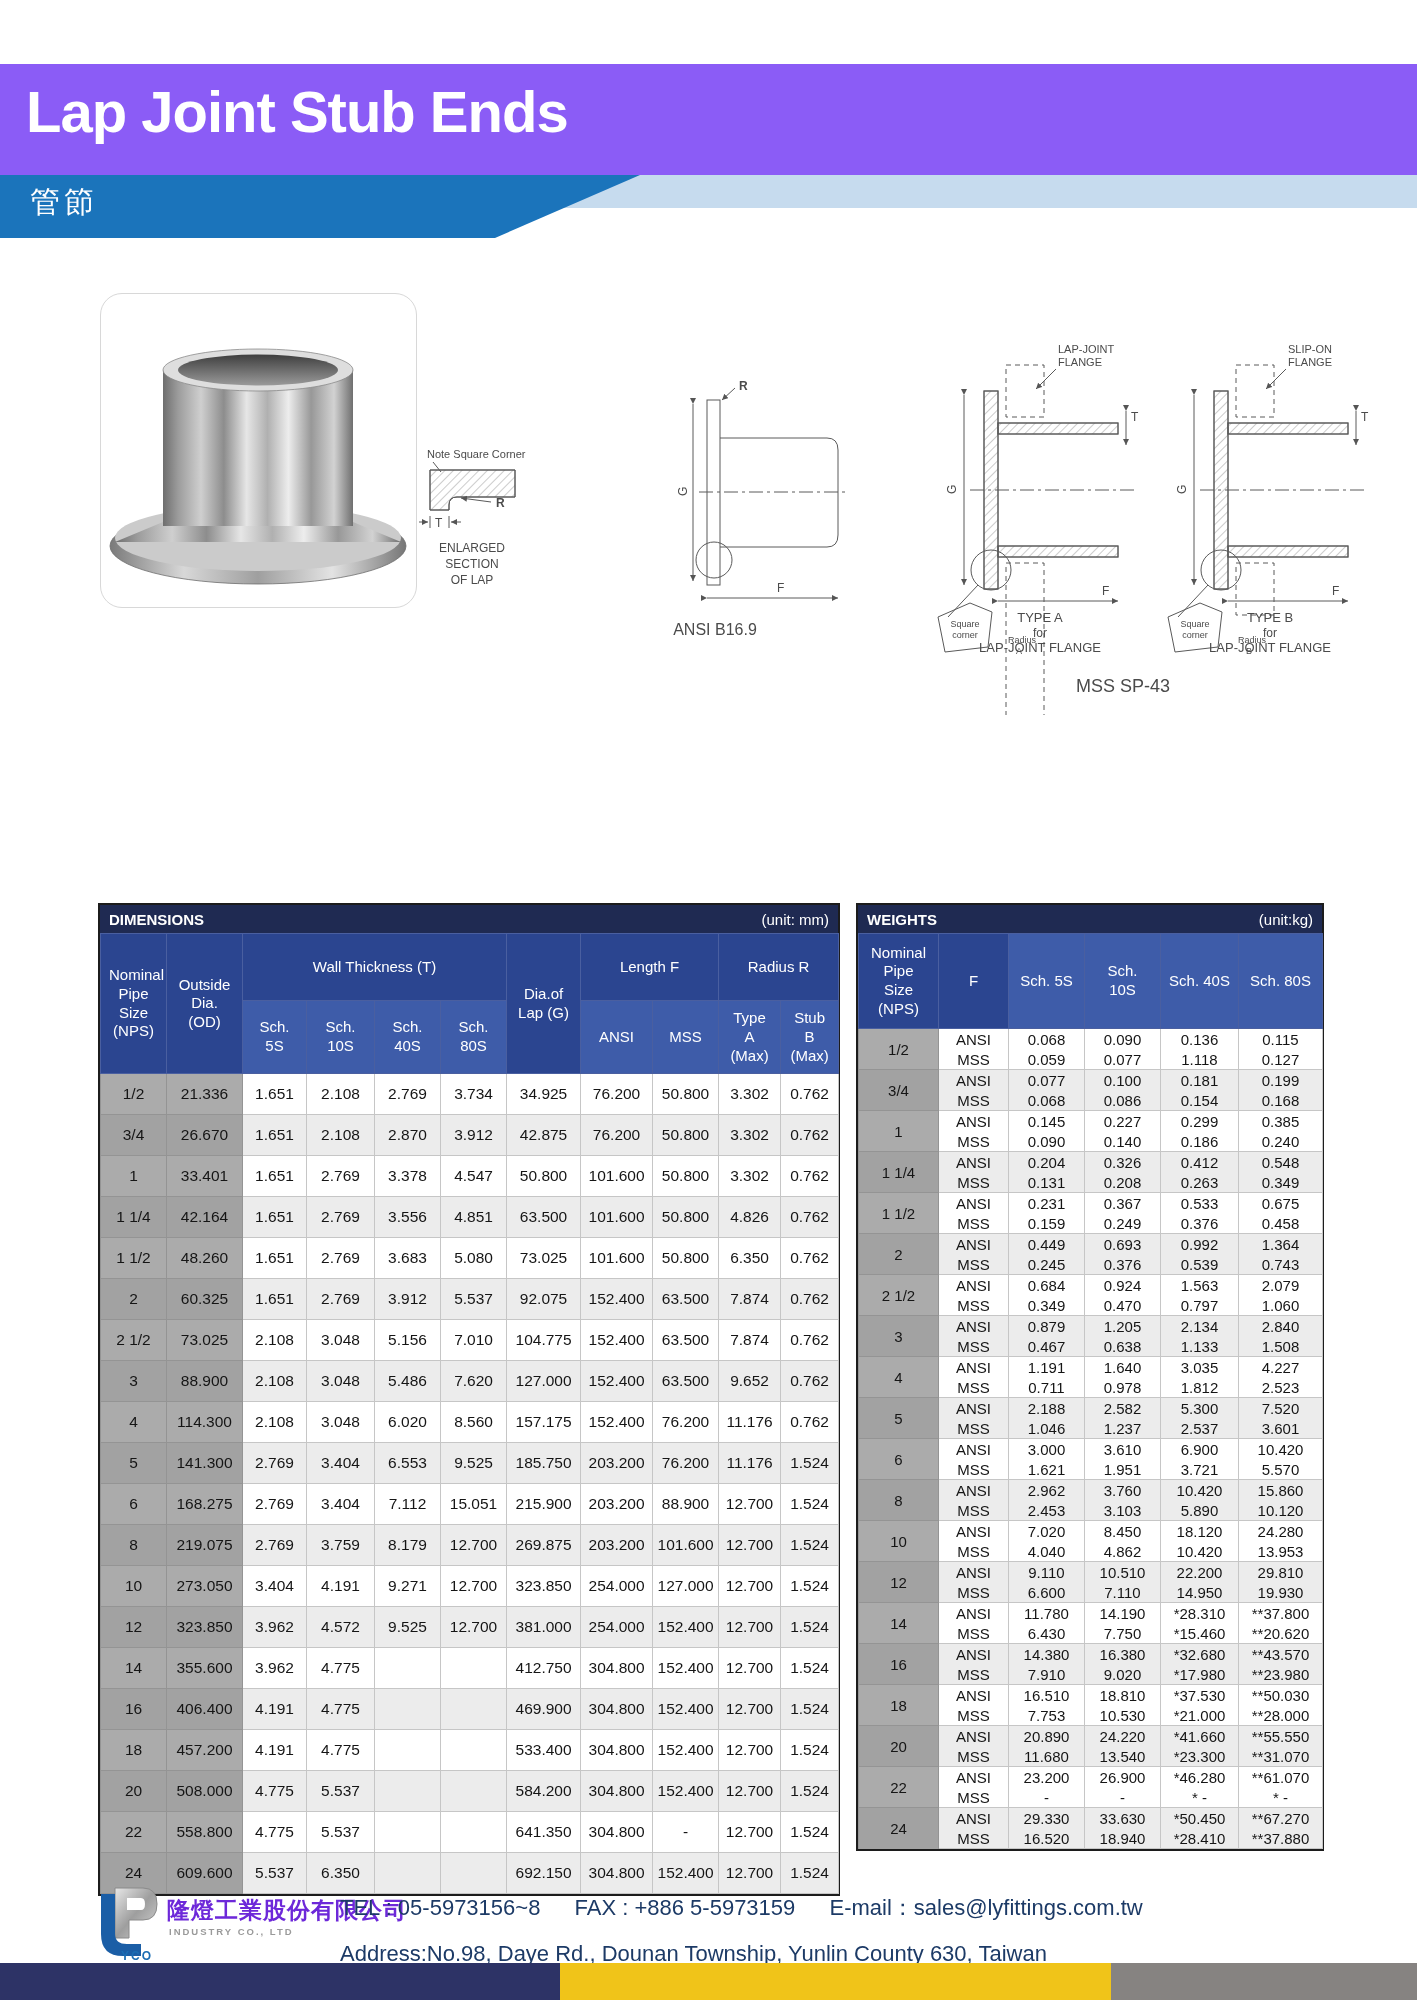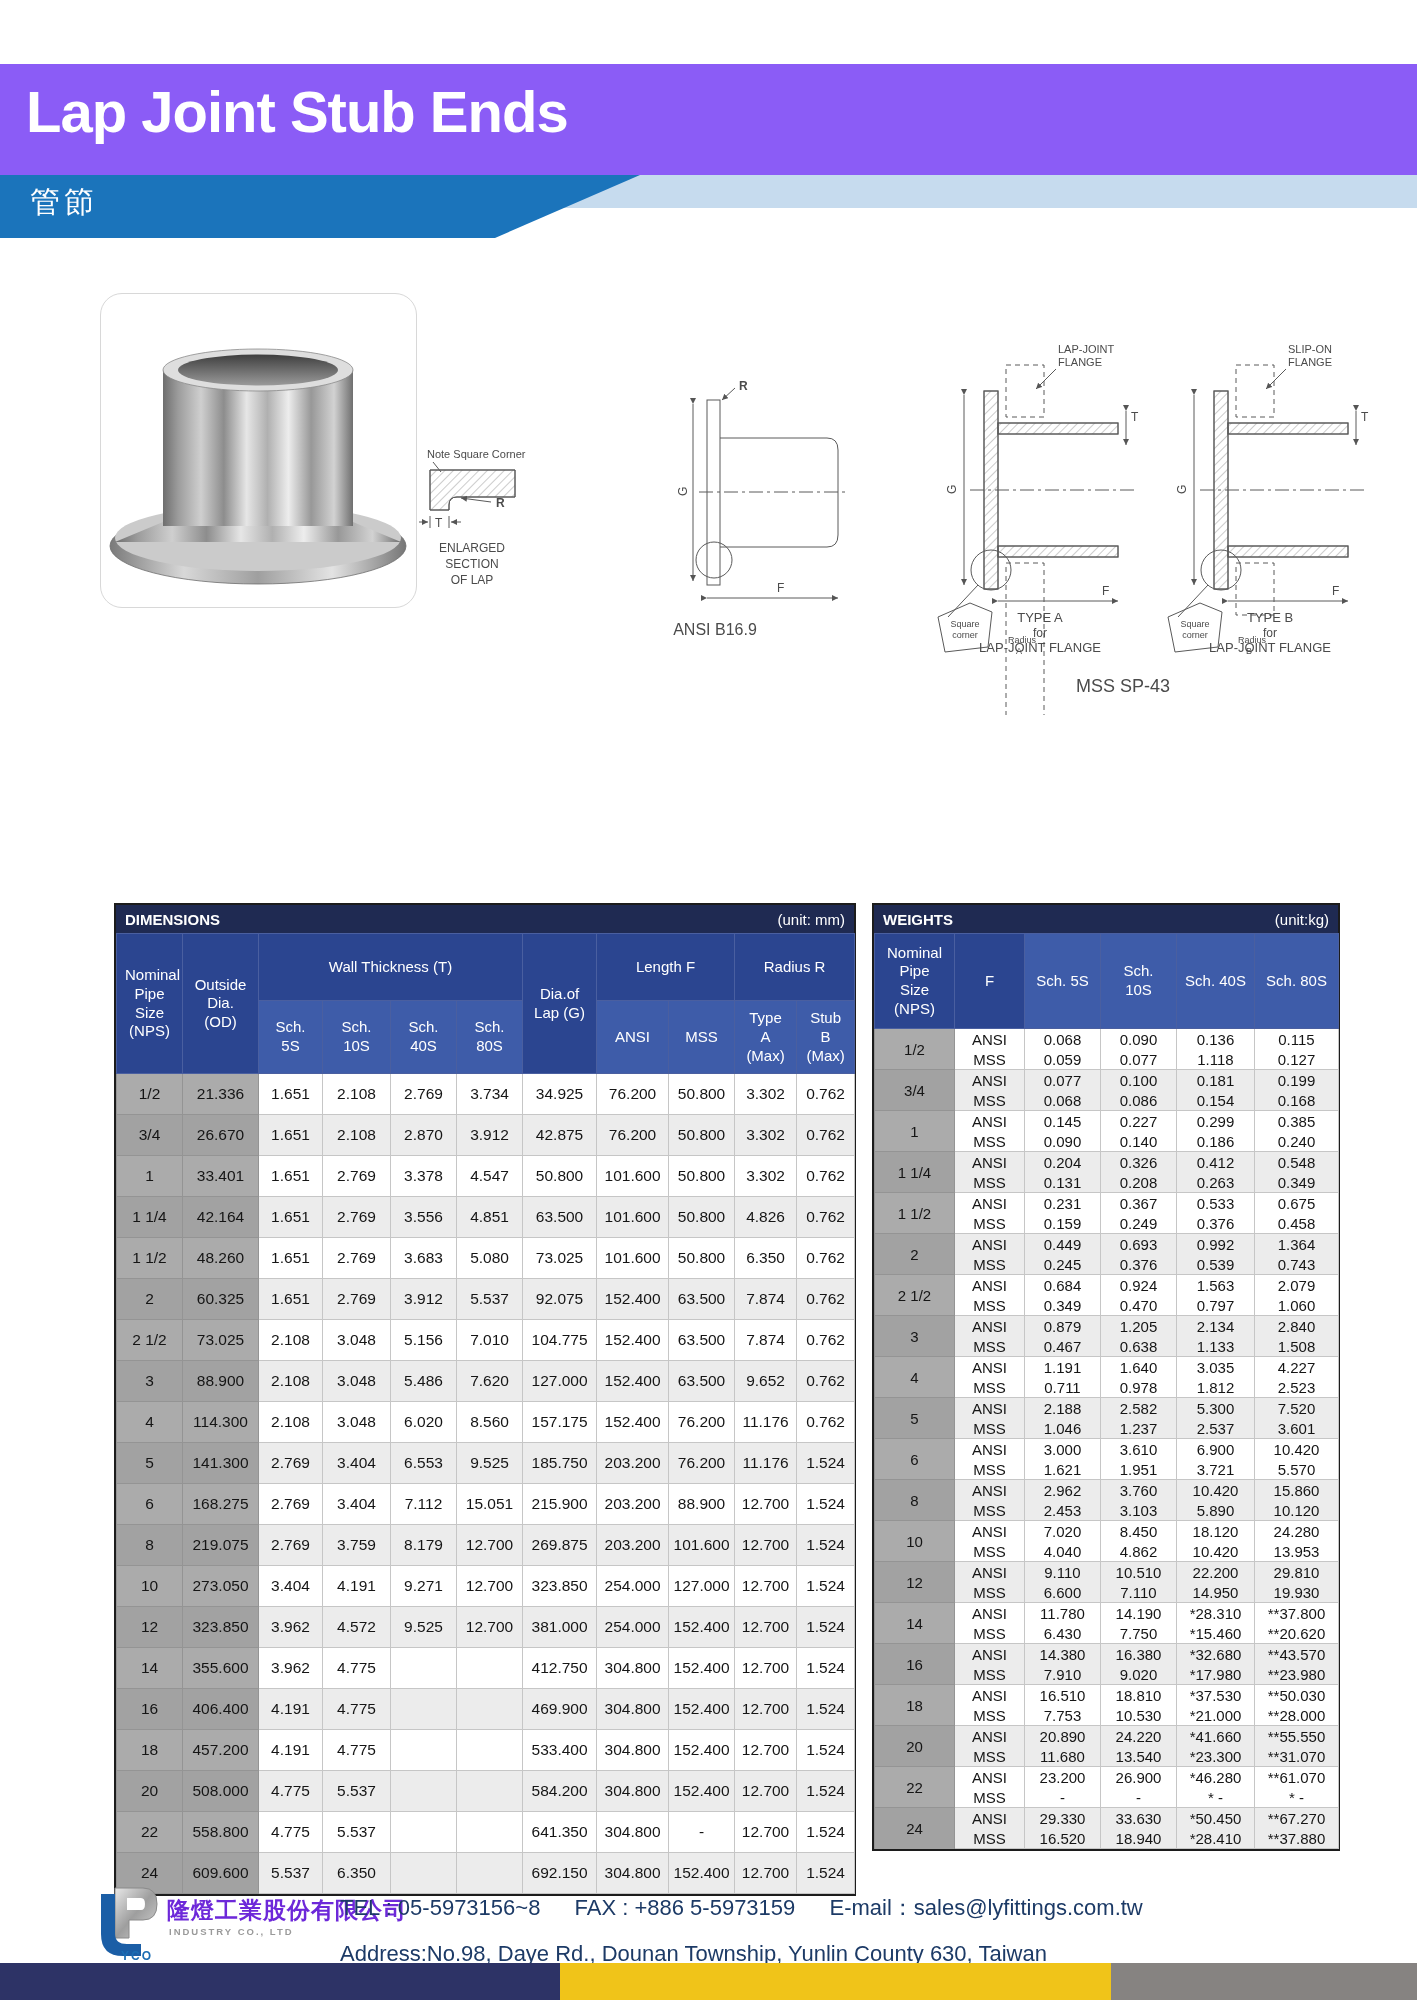--- a/index.html
+++ b/index.html
@@ -12,21 +12,21 @@
   .band-blue{position:absolute;left:0;top:175px;width:640px;height:63px;background:#1b74bb;
              clip-path:polygon(0 0,640px 0,495px 63px,0 63px);}
   .subtitle{position:absolute;left:30px;top:182px;font-size:30px;color:#fff;letter-spacing:4px;}
   
   .photobox{position:absolute;left:100px;top:293px;width:315px;height:313px;border:1px solid #d8d8d8;
             border-radius:22px;background:#fff;overflow:hidden;}
   
   .diagrams{position:absolute;left:415px;top:330px;width:1000px;height:385px;}
   .diagrams text{font-family:"Liberation Sans",sans-serif;fill:#4b4b4b;}
   
-  .tablebox{position:absolute;border:2px solid #1c1c1c;background:#fff;margin-left:16px;}
+  .tablebox{position:absolute;border:2px solid #1c1c1c;background:#fff;}
   .tablebox.dims{left:98px;top:903px;width:738px;}
   .tablebox.wts{left:856px;top:903px;width:464px;}
   .tbar{height:28px;background:#1f2a52;color:#fff;font-size:15px;display:flex;
         align-items:center;justify-content:space-between;padding:0 9px;}
   .tbar .tt{font-weight:700;}
   table{border-collapse:collapse;table-layout:fixed;width:100%;}
   th{color:#fff;font-weight:400;font-size:15px;border:1px solid #4a5fa0;line-height:1.25;padding:8px;}
   th.dk{background:#2b4590;}
   th.lt{background:#3e5ca9;}
   tr.h1 th{height:50px;}

